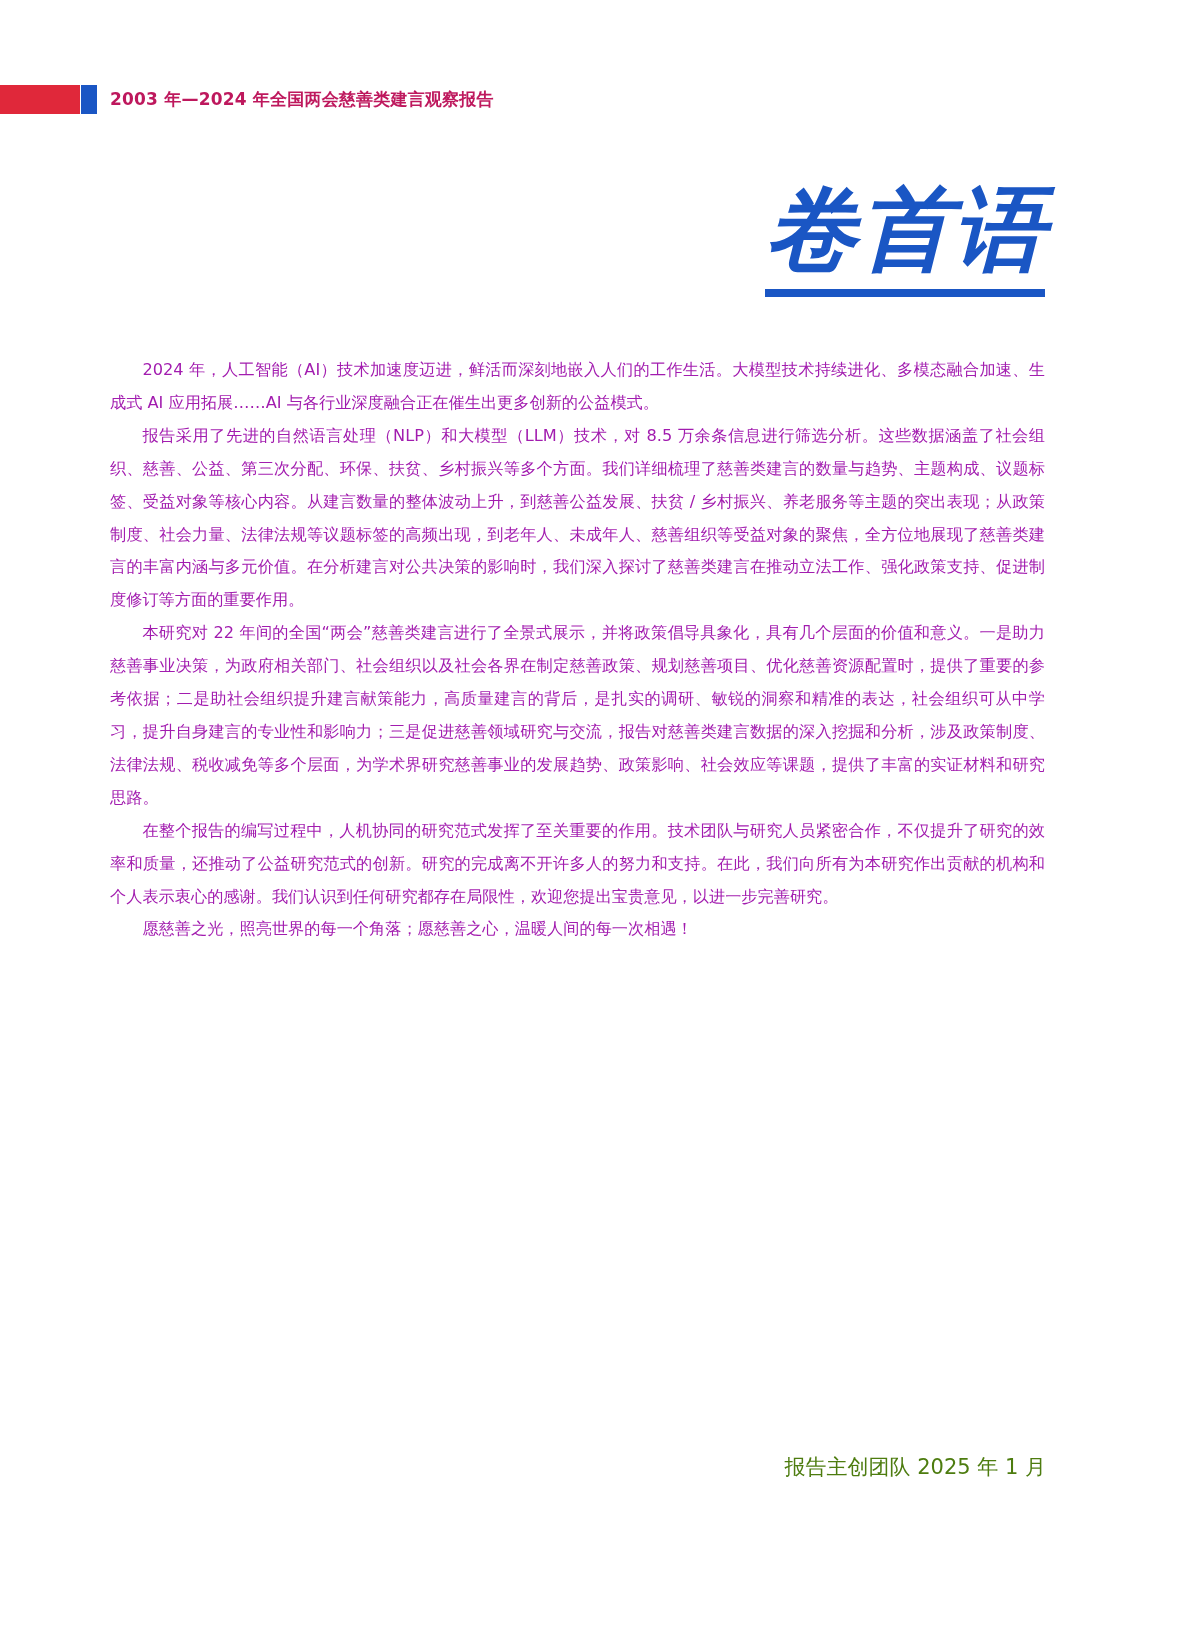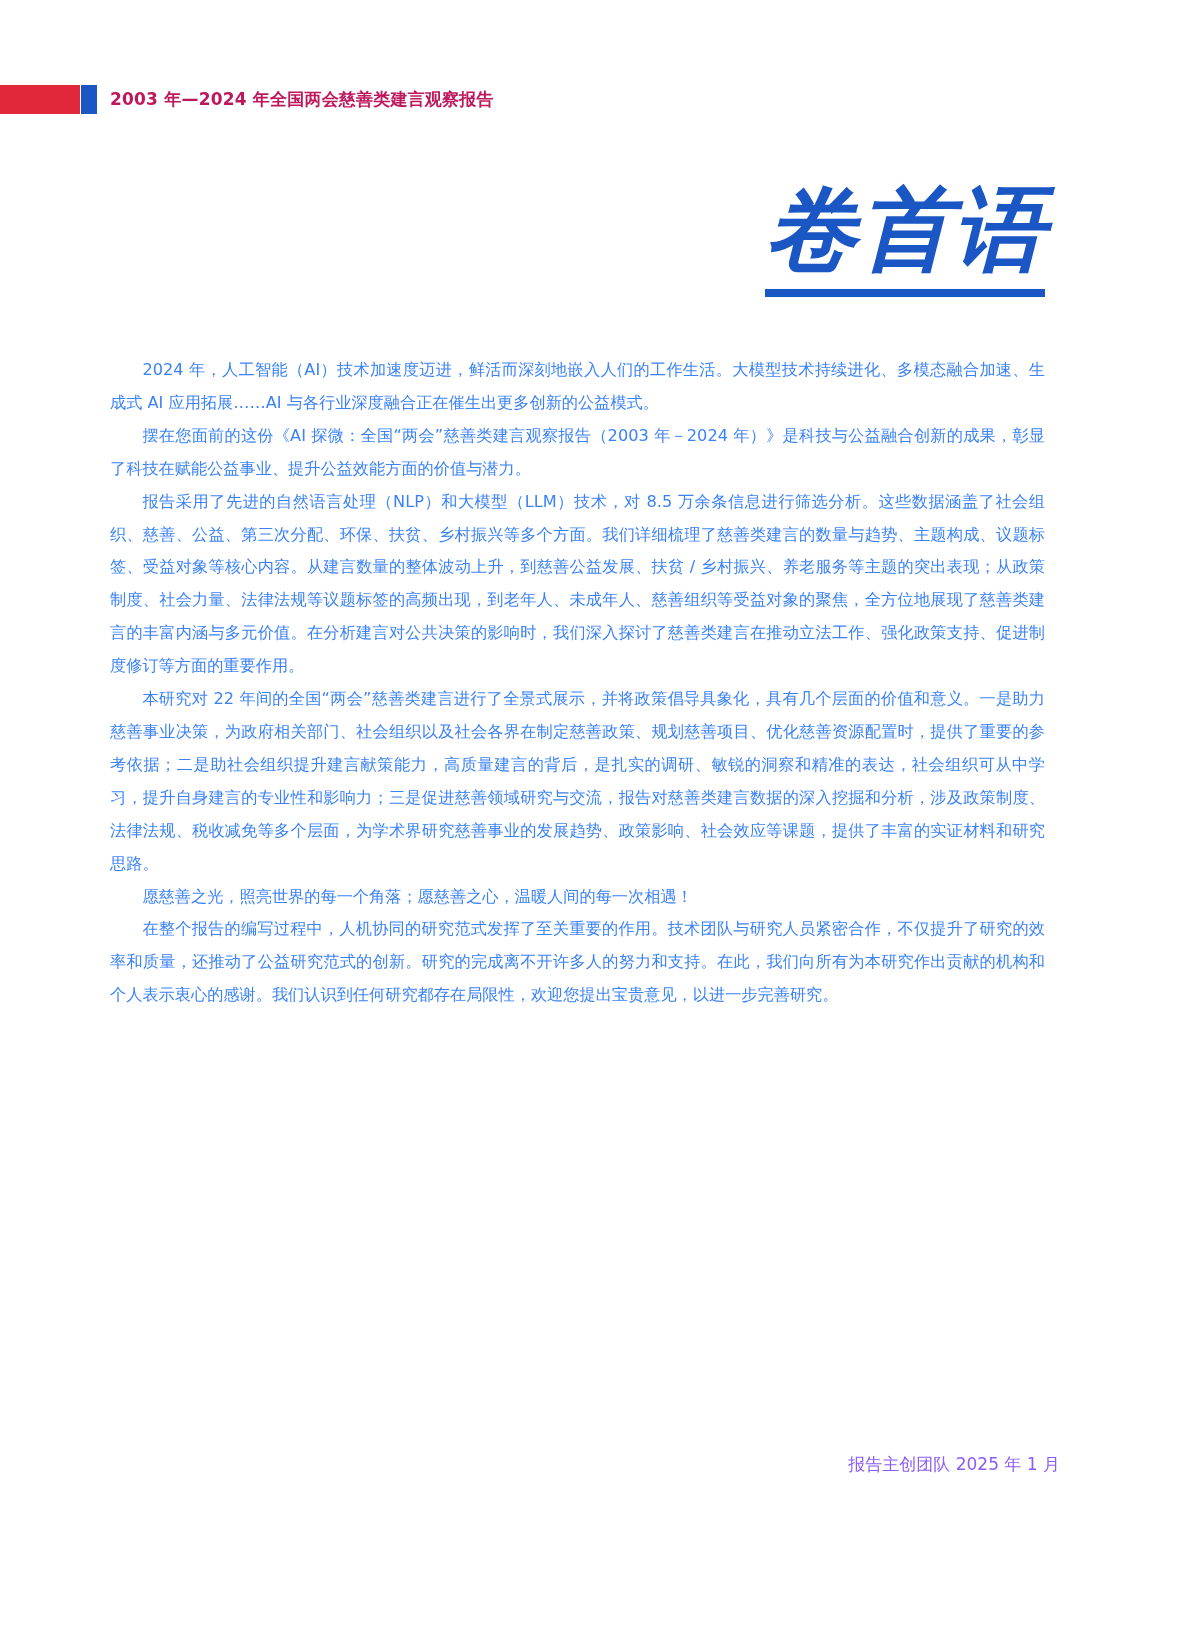--- a/index.html
+++ b/index.html
@@ -6,35 +6,34 @@
   body { width: 1200px; height: 1630px; position: relative; overflow: hidden;
          font-family: "DejaVu Sans", "Liberation Sans", sans-serif; color: #333333; }
   .hdr-red { position: absolute; left: 0; top: 85px; width: 80px; height: 29px; background: #e0283a; }
   .hdr-blue { position: absolute; left: 81px; top: 85px; width: 16px; height: 29px; background: #1a56c4; }
   .hdr-title { position: absolute; left: 110px; top: 86px; font-size: 17px; font-weight: bold; color: #be185d;
                letter-spacing: 0.2px; line-height: 26px; white-space: nowrap; }
   .big-title { position: absolute; left: 765px; top: 172px; width: 282px; text-align: center;
                font-size: 92px; font-weight: bold; color: #1a56c4; letter-spacing: 2px; line-height: 116px; white-space: nowrap; font-style: italic; }
   .title-rule { position: absolute; left: 765px; top: 289px; width: 280px; height: 8px; background: #1a56c4; }
   .body-text { position: absolute; left: 110px; top: 354px; width: 935px; }
-  .para { margin: 0; font-size: 16.2px; line-height: 32.9px; text-indent: 2em; text-align: justify; color: #3b82f6; }
-  .signature { position: absolute; right: 140px; top: 1453px; font-size: 17px; color: #8b5cf6; white-space: nowrap; }
+  .para { margin: 0; font-size: 16.2px; line-height: 32.9px; text-indent: 2em; text-align: justify; color: #a21caf; }
+  .signature { position: absolute; right: 154px; top: 1453px; font-size: 21px; color: #4d7c0f; white-space: nowrap; }
 </style>
 </head>
 <body>
 
 <div class="hdr-red"></div>
 <div class="hdr-blue"></div>
 <div class="hdr-title">2003 年—2024 年全国两会慈善类建言观察报告</div>
 
 <div class="big-title">卷首语</div>
 <div class="title-rule"></div>
 
 <div class="body-text">
   <p class="para">2024 年，人工智能（AI）技术加速度迈进，鲜活而深刻地嵌入人们的工作生活。大模型技术持续进化、多模态融合加速、生成式 AI 应用拓展……AI 与各行业深度融合正在催生出更多创新的公益模式。</p>
-  <p class="para">摆在您面前的这份《AI 探微：全国“两会”慈善类建言观察报告（2003 年－2024 年）》是科技与公益融合创新的成果，彰显了科技在赋能公益事业、提升公益效能方面的价值与潜力。</p>
   <p class="para">报告采用了先进的自然语言处理（NLP）和大模型（LLM）技术，对 8.5 万余条信息进行筛选分析。这些数据涵盖了社会组织、慈善、公益、第三次分配、环保、扶贫、乡村振兴等多个方面。我们详细梳理了慈善类建言的数量与趋势、主题构成、议题标签、受益对象等核心内容。从建言数量的整体波动上升，到慈善公益发展、扶贫 / 乡村振兴、养老服务等主题的突出表现；从政策制度、社会力量、法律法规等议题标签的高频出现，到老年人、未成年人、慈善组织等受益对象的聚焦，全方位地展现了慈善类建言的丰富内涵与多元价值。在分析建言对公共决策的影响时，我们深入探讨了慈善类建言在推动立法工作、强化政策支持、促进制度修订等方面的重要作用。</p>
   <p class="para">本研究对 22 年间的全国“两会”慈善类建言进行了全景式展示，并将政策倡导具象化，具有几个层面的价值和意义。一是助力慈善事业决策，为政府相关部门、社会组织以及社会各界在制定慈善政策、规划慈善项目、优化慈善资源配置时，提供了重要的参考依据；二是助社会组织提升建言献策能力，高质量建言的背后，是扎实的调研、敏锐的洞察和精准的表达，社会组织可从中学习，提升自身建言的专业性和影响力；三是促进慈善领域研究与交流，报告对慈善类建言数据的深入挖掘和分析，涉及政策制度、法律法规、税收减免等多个层面，为学术界研究慈善事业的发展趋势、政策影响、社会效应等课题，提供了丰富的实证材料和研究思路。</p>
+  <p class="para">在整个报告的编写过程中，人机协同的研究范式发挥了至关重要的作用。技术团队与研究人员紧密合作，不仅提升了研究的效率和质量，还推动了公益研究范式的创新。研究的完成离不开许多人的努力和支持。在此，我们向所有为本研究作出贡献的机构和个人表示衷心的感谢。我们认识到任何研究都存在局限性，欢迎您提出宝贵意见，以进一步完善研究。</p>
   <p class="para">愿慈善之光，照亮世界的每一个角落；愿慈善之心，温暖人间的每一次相遇！</p>
-  <p class="para">在整个报告的编写过程中，人机协同的研究范式发挥了至关重要的作用。技术团队与研究人员紧密合作，不仅提升了研究的效率和质量，还推动了公益研究范式的创新。研究的完成离不开许多人的努力和支持。在此，我们向所有为本研究作出贡献的机构和个人表示衷心的感谢。我们认识到任何研究都存在局限性，欢迎您提出宝贵意见，以进一步完善研究。</p>
 </div>
 
 <div class="signature">报告主创团队 2025 年 1 月</div>
 
 </body></html>

